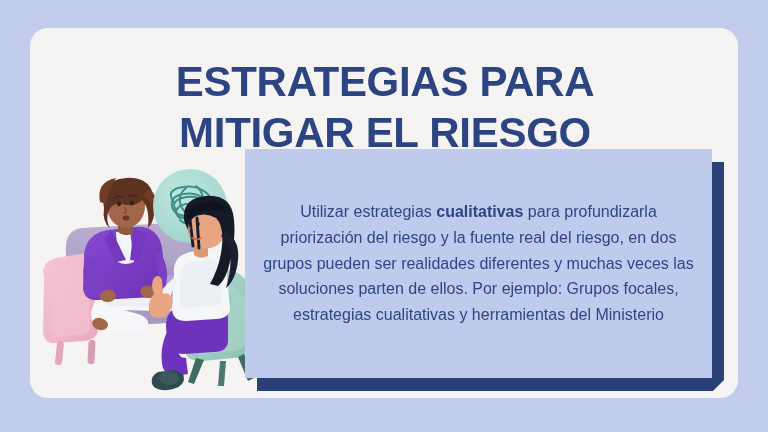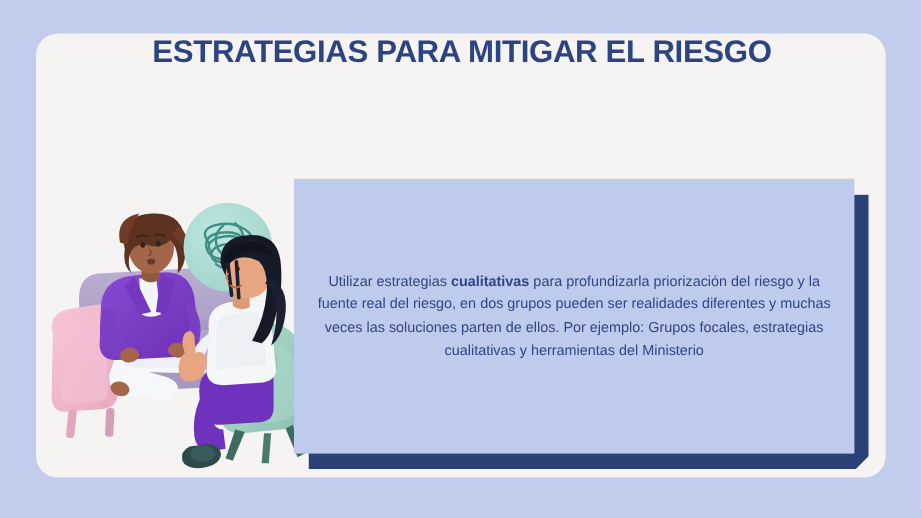--- a/index.html
+++ b/index.html
@@ -16,24 +16,24 @@
     left:30px; top:28px;
     width:708px; height:370px;
     background:#f5f4f2;
     border-radius:18px;
     overflow:hidden;
   }
 
   
   .slide-title {
     position:absolute;
-    left:60px; top:0;
+    left:60px; top:28px;
     width:590px;
     text-align:center;
-    font-size:26px;
+    font-size:42px;
     font-weight:bold;
     line-height:1.22;
     letter-spacing:-0.3px;
     color:#2c4481;
   }
 
   
   .text-block-wrap {
     position:absolute;
     left:215px; top:121px;
@@ -50,21 +50,21 @@
     position:absolute;
     left:0; top:0;
     width:467px; height:229px;
     background:#bfcbec;
     display:flex;
     align-items:center;
     justify-content:center;
     padding:16px 18px;
   }
   .body-copy {
-    font-size:12px;
+    font-size:16px;
     line-height:1.62;
     color:#2f4584;
     text-align:center;
     font-weight:500;
   }
   .body-copy b { font-weight:bold; }
 
   
   .illustration {
     position:absolute;

